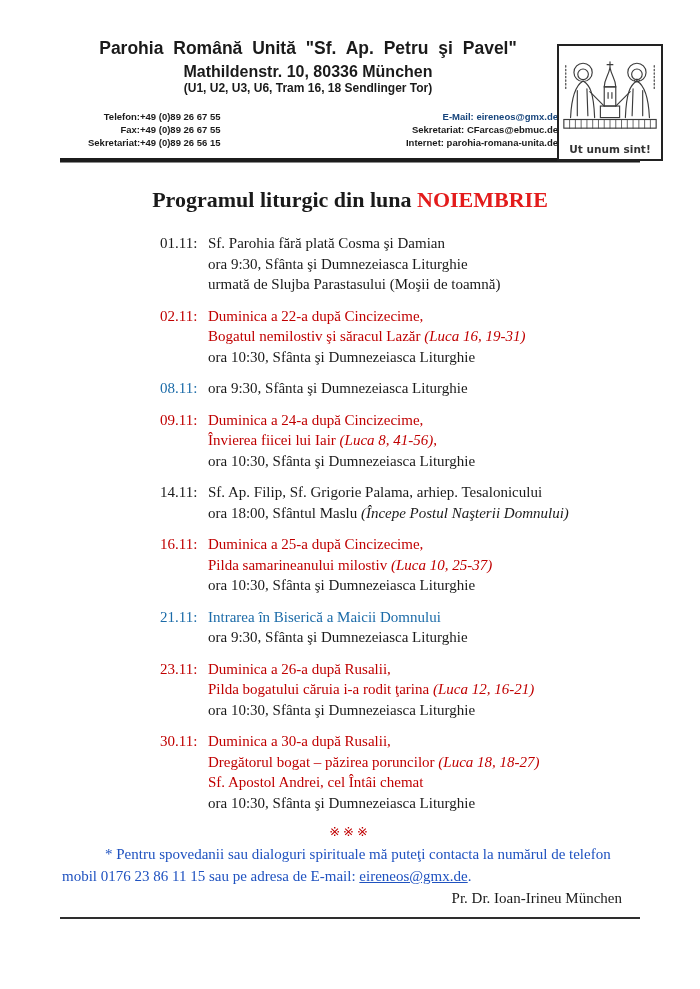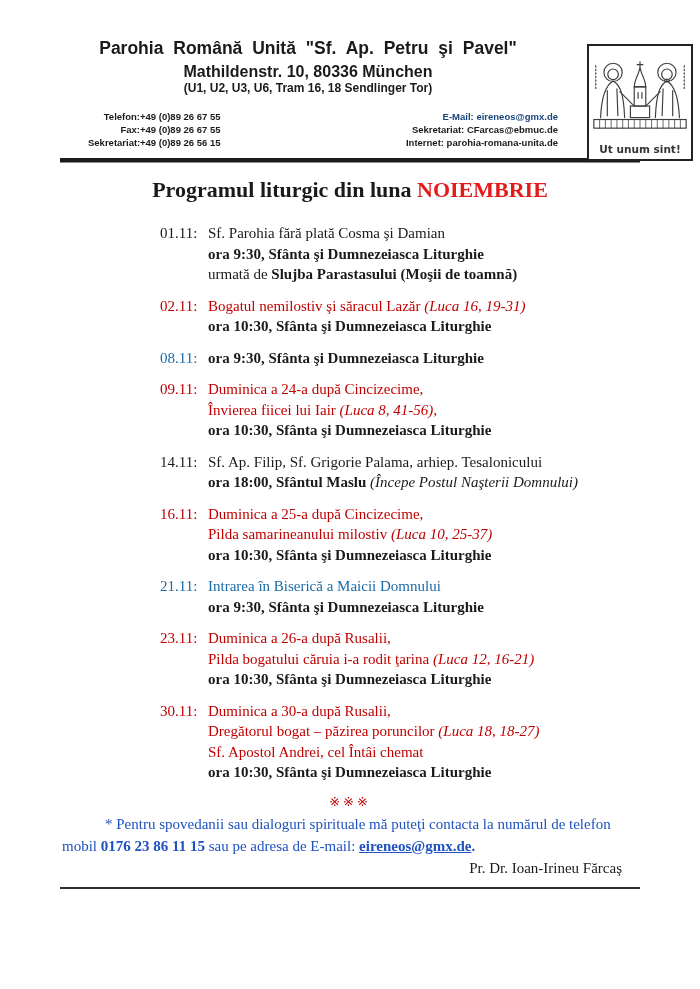--- a/index.html
+++ b/index.html
@@ -32,49 +32,49 @@
   .contacts{
     margin:13px 0 0 88px;width:470px;
     display:flex;justify-content:space-between;
     font-family:"Liberation Sans", sans-serif;
     font-size:9.5px;font-weight:bold;line-height:13px;text-align:right;
   }
   .contact-row{display:flex;}
   .contact-row .lbl{width:52px;}
   .contact-line.hl{color:var(--linkblue);}
   .logo-box{
-    position:absolute;top:44px;left:587px;
+    position:absolute;top:44px;left:557px;
     width:106px;height:117px;
     border:2px solid #222;background:#fff;
     display:flex;flex-direction:column;align-items:center;
   }
   .logo-art{flex:1 1 auto;}
   .logo-caption{
     font-family:"DejaVu Sans", sans-serif;
     font-size:10.5px;font-weight:bold;color:#333;
     padding-bottom:4px;
   }
   .rule-thick{
     margin:9px 0 0 60px;width:580px;height:5px;
     background:#1c1c1c;border-bottom:1px solid #8a8a8a;
   }
   
   .doc-title{
-    margin:13px 0 0 60px;width:580px;text-align:center;
+    margin:23px 0 0 60px;width:580px;text-align:center;
     font-size:22px;font-weight:bold;line-height:28px;
   }
   .doc-title .month{color:var(--title-red);}
   
   .schedule{margin:19px 0 0 160px;width:480px;}
   .entry{position:relative;padding-left:48px;font-size:15px;line-height:20.5px;margin-bottom:11px;}
   .entry .date{position:absolute;left:0;top:0;}
   .c-red{color:var(--red);}
   .c-blue{color:var(--blue);}
   .c-nblue{color:var(--nblue);}
-  .f-b{font-weight:bold;text-align:right;}
+  .f-b{font-weight:normal;text-align:right;}
   .f-i{font-style:italic;}
   .f-u{text-decoration:underline;}
   
   .symbols{
     margin-left:60px;width:580px;text-align:center;
     color:var(--red);font-family:"DejaVu Sans", sans-serif;
     font-size:13px;letter-spacing:3px;line-height:16px;margin-top:1px;
   }
   .note{margin:3px 0 0 62px;width:560px;font-size:15px;line-height:22px;}
   .note .note-line{display:block;}
@@ -159,20 +159,21 @@
 
   <div class="schedule">
       <div class="entry">
         <span class="date">01.11:</span>
         <div class="line"><span class="">Sf. Parohia fără plată Cosma şi Damian</span></div>
         <div class="line"><span class="f-b">ora 9:30, Sfânta şi Dumnezeiasca Liturghie</span></div>
         <div class="line"><span class="">urmată de </span><span class="f-b">Slujba Parastasului (Moşii de toamnă)</span></div>
       </div>
       <div class="entry">
         <span class="date c-red">02.11:</span>
+        <div class="line"><span class="c-red">Duminica a 22-a după Cincizecime,</span></div>
         <div class="line"><span class="c-red">Bogatul nemilostiv şi săracul Lazăr </span><span class="c-red f-i">(Luca 16, 19-31)</span></div>
         <div class="line"><span class="f-b">ora 10:30, Sfânta şi Dumnezeiasca Liturghie</span></div>
       </div>
       <div class="entry">
         <span class="date c-blue">08.11:</span>
         <div class="line"><span class="f-b">ora 9:30, Sfânta şi Dumnezeiasca Liturghie</span></div>
       </div>
       <div class="entry">
         <span class="date c-red">09.11:</span>
         <div class="line"><span class="c-red">Duminica a 24-a după Cincizecime,</span></div>
@@ -208,16 +209,16 @@
         <div class="line"><span class="c-red">Sf. Apostol Andrei, cel Întâi chemat</span></div>
         <div class="line"><span class="f-b">ora 10:30, Sfânta şi Dumnezeiasca Liturghie</span></div>
       </div>
     </div>
 
   <div class="symbols">※※※</div>
   <div class="note">
       <span class="note-line first"><span class="c-nblue">* Pentru spovedanii sau dialoguri spirituale mă puteţi contacta la numărul de telefon</span></span>
       <span class="note-line"><span class="c-nblue">mobil </span><span class="c-nblue f-b">0176 23 86 11 15</span><span class="c-nblue"> sau pe adresa de E-mail: </span><span class="c-nblue f-b f-u">eireneos@gmx.de</span><span class="c-nblue f-b">.</span></span>
     </div>
-  <div class="signature">Pr. Dr. Ioan-Irineu Fărcaş</div>
+  <div class="signature">Pr. Dr. Ioan-Irineu München</div>
   <div class="rule-thin"></div>
 
 </div>
 
 </body></html>

